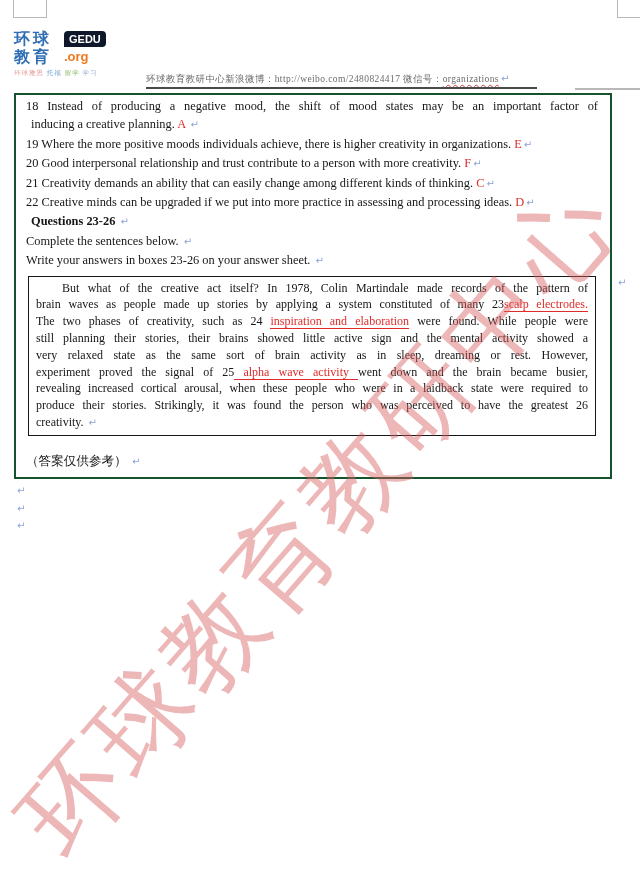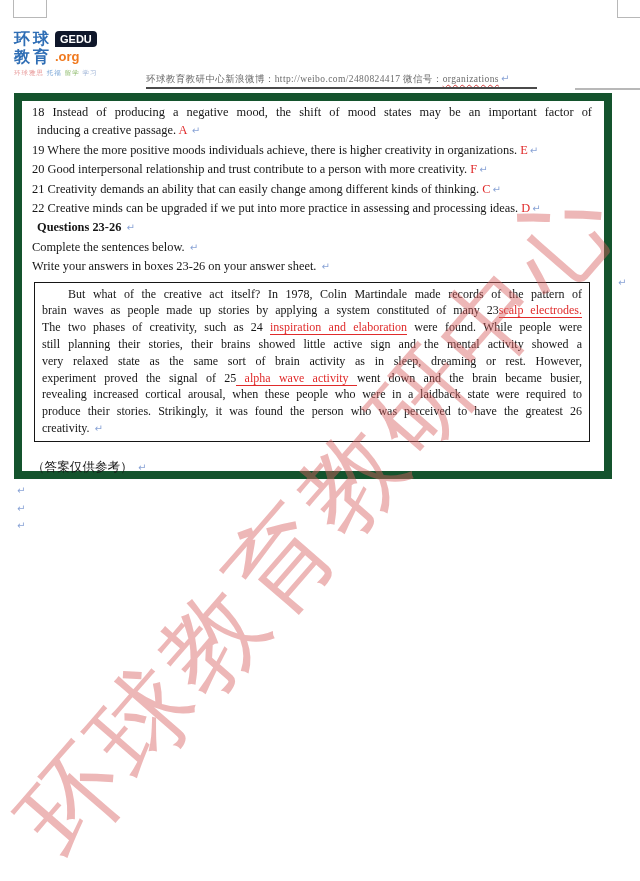--- a/index.html
+++ b/index.html
@@ -8,37 +8,37 @@
 
   
   .mark-tl{position:absolute;left:13px;top:0;width:32px;height:17px;
            border-left:1.5px solid #b8b8b8;border-bottom:1.5px solid #b8b8b8;border-right:1.5px solid #b8b8b8;}
   .mark-tr{position:absolute;left:617px;top:0;width:23px;height:17px;
            border-left:1.5px solid #b8b8b8;border-bottom:1.5px solid #b8b8b8;}
   .mark-line-tr{position:absolute;left:575px;top:88px;width:65px;height:1.5px;background:#b8b8b8;}
 
   
   .logo{position:absolute;left:14px;top:30px;font-family:"Liberation Sans","DejaVu Sans",sans-serif;}
-  .logo-row{display:flex;align-items:center;gap:3px;}
+  .logo-row{display:flex;align-items:center;gap:12px;}
   .logo-cn{color:#2f6eb5;font-weight:bold;font-size:16px;letter-spacing:3px;line-height:18px;}
   .logo-badge{background:#0f172a;color:#ffffff;font-weight:bold;font-size:11px;
               padding:2px 5px;border-radius:4px 4px 4px 0;line-height:12px;}
   .logo-org{color:#f0791e;font-weight:bold;font-size:13px;line-height:14px;}
   .logo-tagline{margin-top:3px;font-size:6.5px;letter-spacing:1px;white-space:nowrap;}
   .tg1{color:#e89a9a;} .tg2{color:#7ba7d7;} .tg3{color:#8fbc6d;} .tg4{color:#9db3d6;}
 
   
   .header-line{position:absolute;left:146px;top:73px;width:480px;font-size:9.5px;color:#6b6b6b;
                letter-spacing:0.4px;white-space:nowrap;}
   .wavy{text-decoration:underline wavy #d23b3b;text-underline-offset:2px;}
   .header-rule{position:absolute;left:146px;top:87px;width:391px;height:2px;background:#4a4a4a;}
 
   
   .outer-box{position:absolute;left:14px;top:93px;width:598px;height:386px;box-sizing:border-box;
-             border:8px solid #14532d;padding:2px 12px 0 10px;font-size:12.4px;}
+             border:2px solid #14532d;padding:2px 12px 0 10px;font-size:12.4px;}
   .tline{line-height:18.4px;white-space:normal;}
   .just{text-align:justify;text-align-last:justify;}
   .ind{text-indent:26px;}
   .cont{padding-left:5px;}
   .b{font-weight:bold;}
   .ans{color:#e02b2b;}
   .blank{color:#e02b2b;border-bottom:1px solid #e02b2b;}
   .pm{color:#8aa4d6;font-size:10px;font-family:"DejaVu Sans",sans-serif;margin-left:2px;}
 
   .inner-box{margin:5px 2px 0 2px;border:1.5px solid #161616;padding:3px 7px;font-size:12px;}
@@ -82,21 +82,21 @@
   </div>
 
   <div class="header-line">
     <span>环球教育教研中心新浪微博：</span><span>http://weibo.com/2480824417</span><span> 微信号：</span><span class="wavy">organizations</span><span class="pm">↵</span>
   </div>
   <div class="header-rule"></div>
 
   <div class="outer-box">
     <div id="s1">
         <div class="tline just"><span>18 Instead of producing a negative mood, the shift of mood states may be an important factor of</span></div>
-        <div class="tline cont"><span>inducing a creative passage. </span><span class="ans">A</span><span> </span><span class="pm">↵</span></div>
+        <div class="tline cont"><span>inducing a creative planning. </span><span class="ans">A</span><span> </span><span class="pm">↵</span></div>
         <div class="tline"><span>19 Where the more positive moods individuals achieve, there is higher creativity in organizations. </span><span class="ans">E</span><span class="pm">↵</span></div>
         <div class="tline"><span>20 Good interpersonal relationship and trust contribute to a person with more creativity. </span><span class="ans">F</span><span class="pm">↵</span></div>
         <div class="tline"><span>21 Creativity demands an ability that can easily change among different kinds of thinking. </span><span class="ans">C</span><span class="pm">↵</span></div>
         <div class="tline"><span>22 Creative minds can be upgraded if we put into more practice in assessing and processing ideas. </span><span class="ans">D</span><span class="pm">↵</span></div>
         <div class="tline cont"><span class="b">Questions 23-26</span><span> </span><span class="pm">↵</span></div>
         <div class="tline"><span>Complete the sentences below. </span><span class="pm">↵</span></div>
         <div class="tline"><span>Write your answers in boxes 23-26 on your answer sheet. </span><span class="pm">↵</span></div>
       </div>
     <div class="inner-box" id="passage">
         <div class="tline just ind"><span>But what of the creative act itself? In 1978, Colin Martindale made records of the pattern of</span></div>

